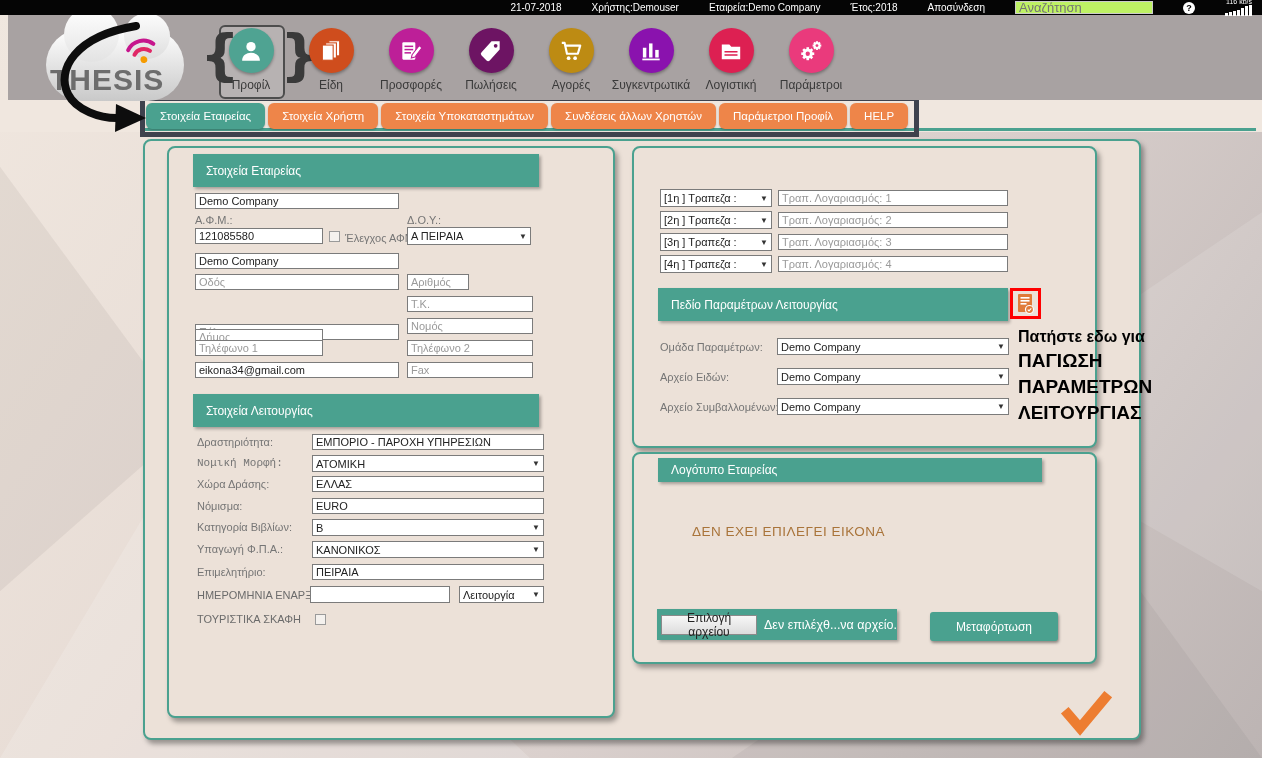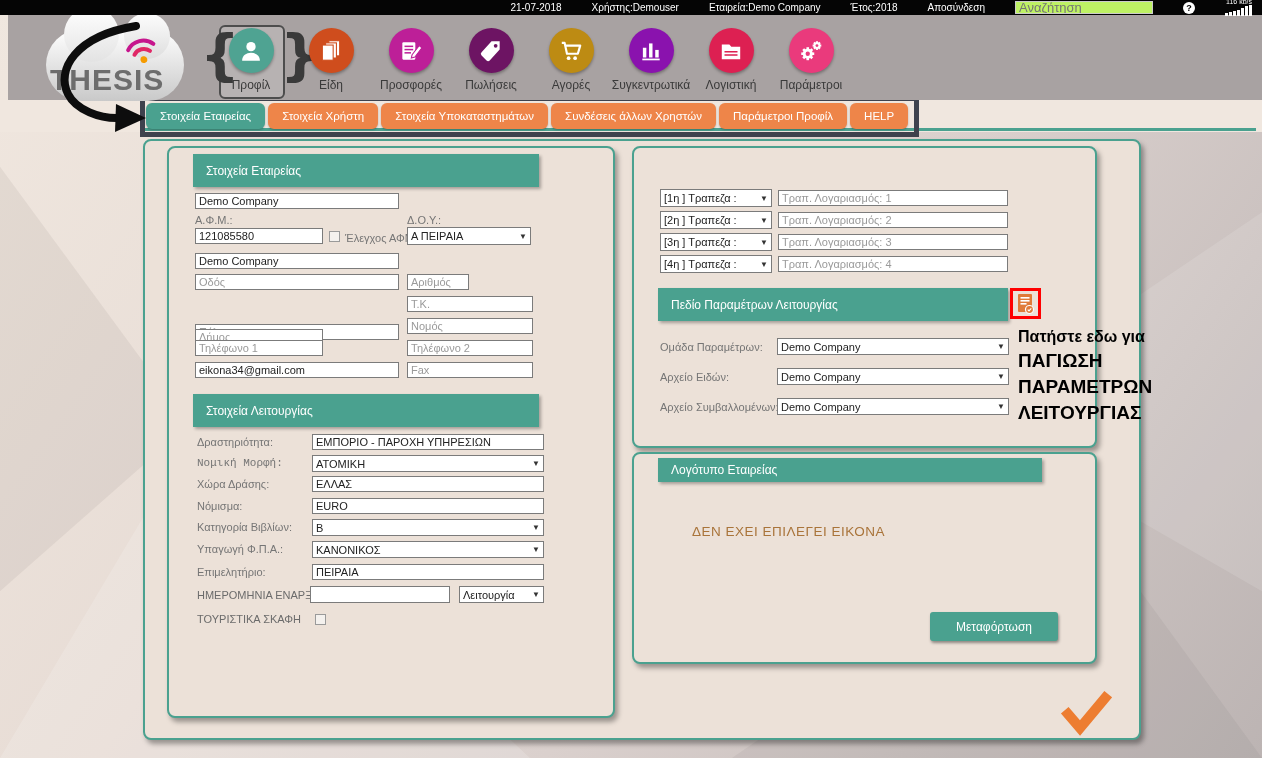--- a/index.html
+++ b/index.html
@@ -406,20 +406,24 @@
     <div class="a1">Πατήστε εδω για</div>
     <div class="a2">ΠΑΓΙΩΣΗ</div>
     <div class="a2">ΠΑΡΑΜΕΤΡΩΝ</div>
     <div class="a2">ΛΕΙΤΟΥΡΓΙΑΣ</div>
   </div>
 
   <div class="panel sub-panel" style="left:632px;top:452px;width:465px;height:212px;">
     <div class="hdr" style="left:24px;top:4px;width:384px;height:24px;font-size:12px;">Λογότυπο Εταιρείας</div>
     <span class="no-img" style="left:58px;top:70px;">ΔΕΝ ΕΧΕΙ ΕΠΙΛΕΓΕΙ ΕΙΚΟΝΑ</span>
 
+    <div class="file-bar" style="left:23px;top:155px;width:240px;height:31px;">
+      <button class="file-btn">Επιλογή αρχείου</button>
+      <span class="file-status">Δεν επιλέχθ...να αρχείο.</span>
+    </div>
     <button class="teal-btn" style="left:296px;top:158px;width:128px;height:29px;">Μεταφόρτωση</button>
   </div>
 
   <svg class="abs" style="left:1060px;top:690px;z-index:8;" width="52" height="46" viewBox="0 0 52 46">
     <path d="M8 24 L20 38 L45 8" fill="none" stroke="#ed7d31" stroke-width="10" stroke-linecap="square"></path>
   </svg>
 
 </div>
 
 </body></html>

